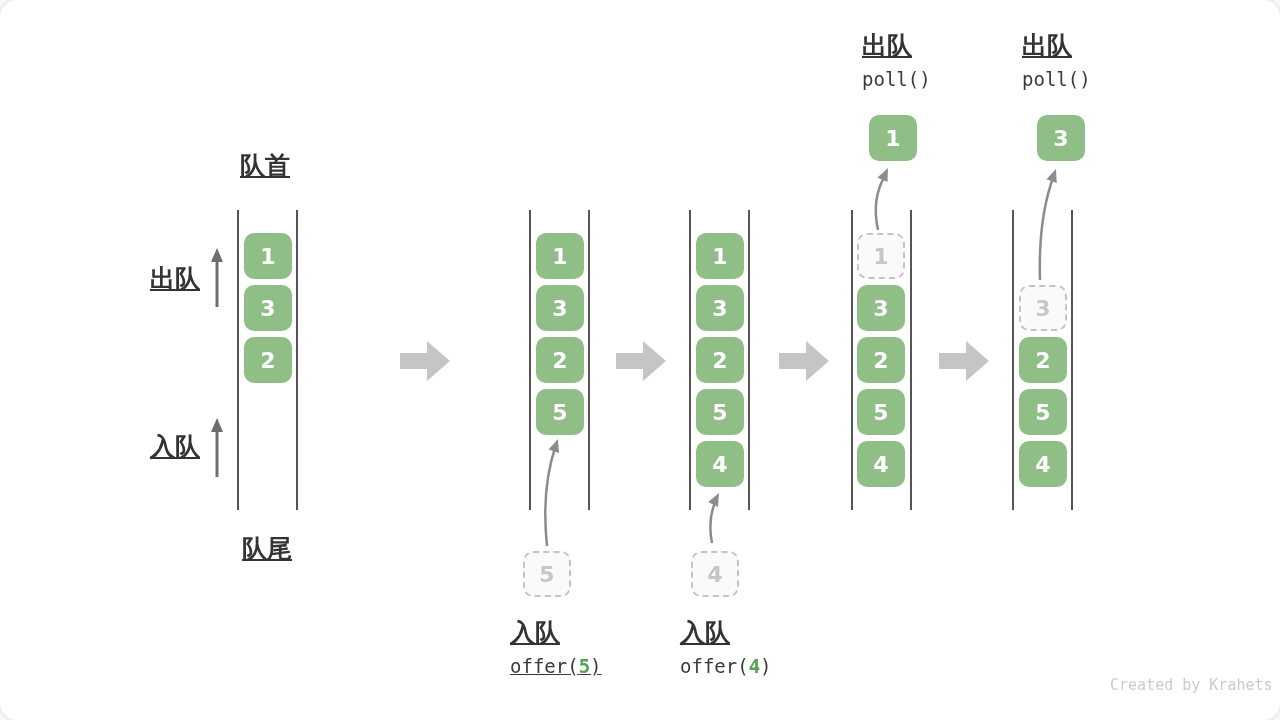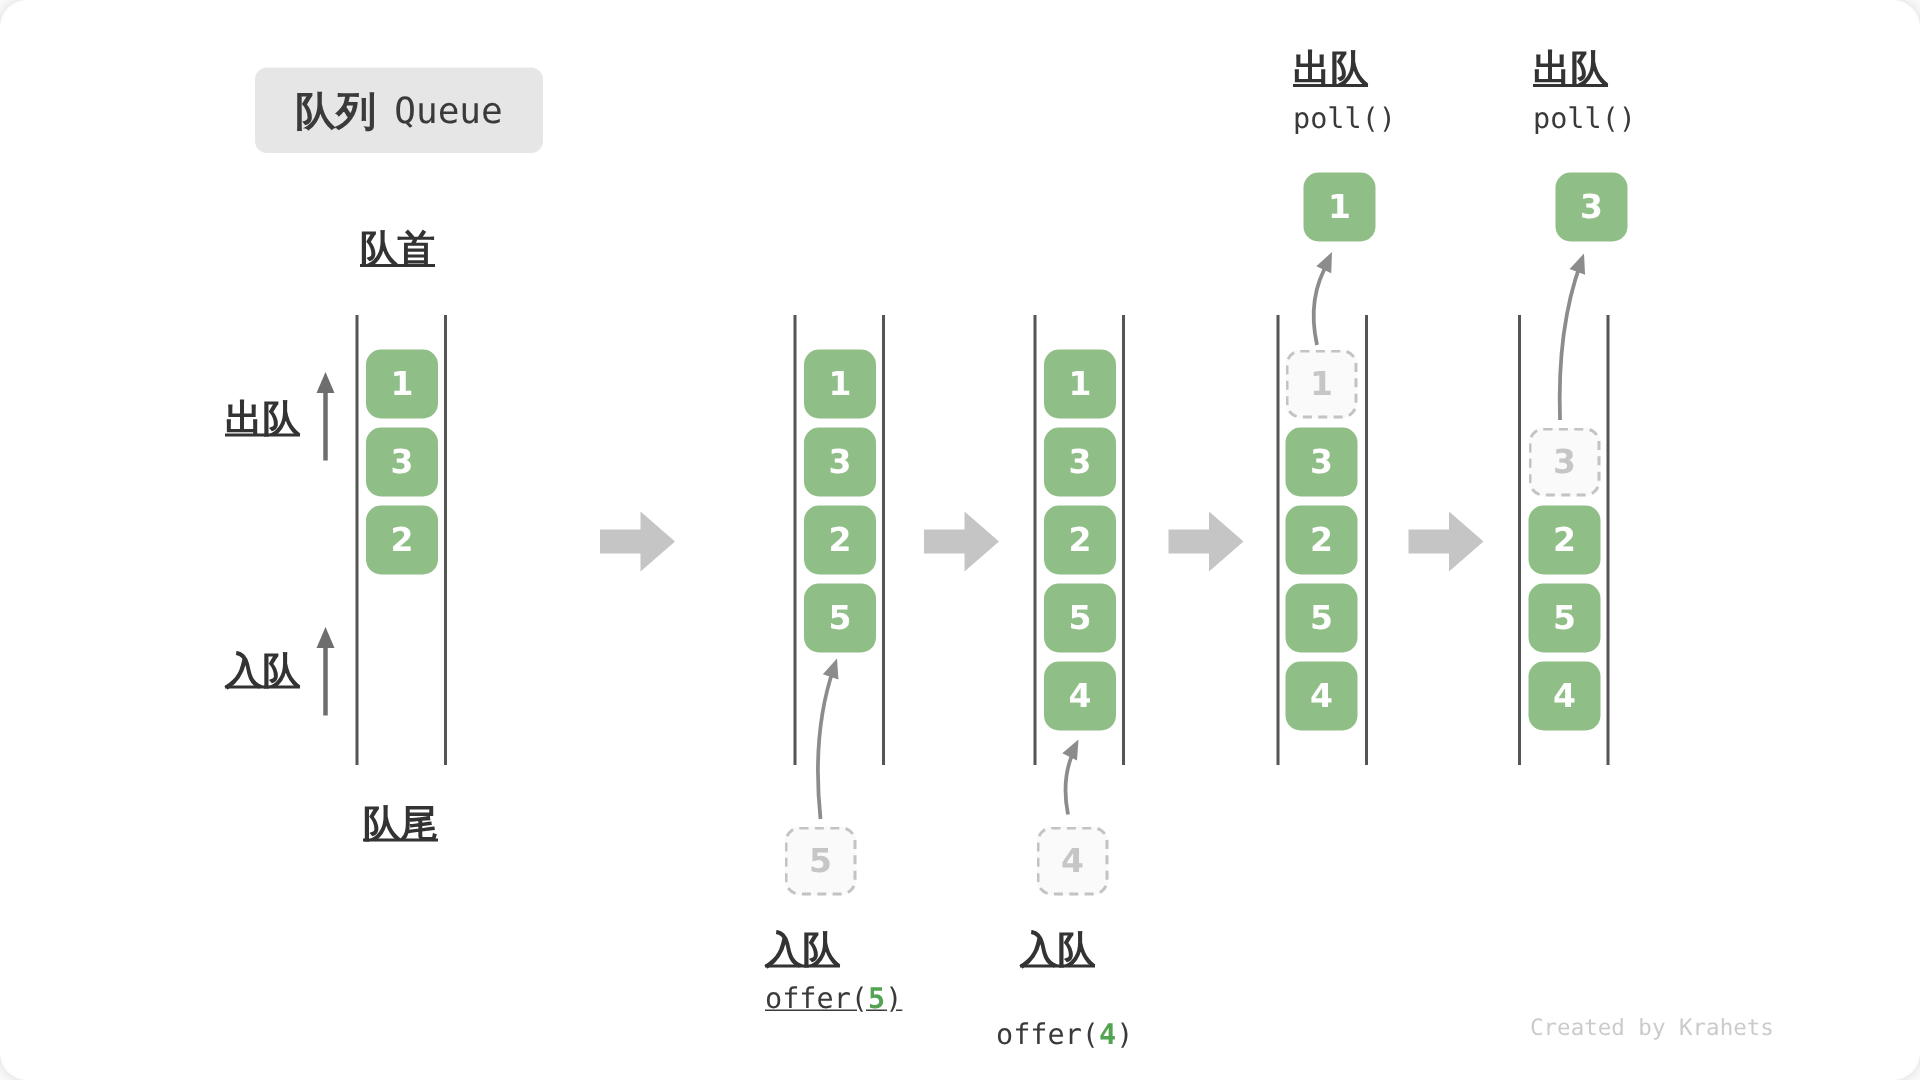--- a/index.html
+++ b/index.html
@@ -74,21 +74,21 @@
     align-items: center;
     justify-content: center;
   }
   .ghost {
     background: #fafafa;
     border: 2.5px dashed #c3c3c3;
     color: #c6c6c6;
   }
   .watermark {
     position: absolute;
-    left: 1020px; top: 676px;
+    left: 1110px; top: 676px;
     font-family: "DejaVu Sans Mono", monospace;
     font-size: 15px;
     color: #cbcbcb;
     white-space: nowrap;
   }
 </style>
 </head>
 <body>
 
 <div class="canvas">
@@ -126,24 +126,20 @@
       <path d="M 878 230 Q 871 198 886 174"></path>
       <polygon stroke="none" fill="#8c8c8c" points="0,0 -5.5,13 5.5,13" transform="translate(888,168) rotate(25)"></polygon>
     </g>
 
     <g stroke="#8c8c8c" stroke-width="2.5" fill="none">
       <path d="M 1040 280 Q 1038 218 1054 175"></path>
       <polygon stroke="none" fill="#8c8c8c" points="0,0 -5.5,13 5.5,13" transform="translate(1056,169) rotate(20)"></polygon>
     </g>
   </svg>
 
-  <div class="title-box">
-    <span class="title-zh">队列</span>
-    <span class="title-en">Queue</span>
-  </div>
 
   <div class="cjk" style="left:240px; top:153px;">队首</div>
   <div class="cjk" style="left:242px; top:536px;">队尾</div>
   <div class="cjk" style="left:150px; top:266px;">出队</div>
   <div class="cjk" style="left:150px; top:434px;">入队</div>
 
   <div class="queue" style="left:237px;"></div>
   <div class="cell" style="left:244px; top:233px;">1</div>
   <div class="cell" style="left:244px; top:285px;">3</div>
   <div class="cell" style="left:244px; top:337px;">2</div>
@@ -158,21 +154,21 @@
   <div class="code" style="left:510px; top:657px;text-decoration:underline;"><span>offer(</span><span class="arg">5</span><span>)</span></div>
 
   <div class="queue" style="left:689px;"></div>
   <div class="cell" style="left:696px; top:233px;">1</div>
   <div class="cell" style="left:696px; top:285px;">3</div>
   <div class="cell" style="left:696px; top:337px;">2</div>
   <div class="cell" style="left:696px; top:389px;">5</div>
   <div class="cell" style="left:696px; top:441px;">4</div>
   <div class="cell ghost" style="left:691px; top:551px;">4</div>
   <div class="cjk" style="left:680px; top:620px;">入队</div>
-  <div class="code" style="left:664px; top:657px;margin-top:24px;"><span>offer(</span><span class="arg">4</span><span>)</span></div>
+  <div class="code" style="left:680px; top:657px;"><span>offer(</span><span class="arg">4</span><span>)</span></div>
 
   <div class="queue" style="left:851px;"></div>
   <div class="cell ghost" style="left:857px; top:233px;">1</div>
   <div class="cell" style="left:857px; top:285px;">3</div>
   <div class="cell" style="left:857px; top:337px;">2</div>
   <div class="cell" style="left:857px; top:389px;">5</div>
   <div class="cell" style="left:857px; top:441px;">4</div>
   <div class="cell" style="left:869px; top:115px;">1</div>
   <div class="cjk" style="left:862px; top:33px;">出队</div>
   <div class="code" style="left:862px; top:70px;">poll()</div>

